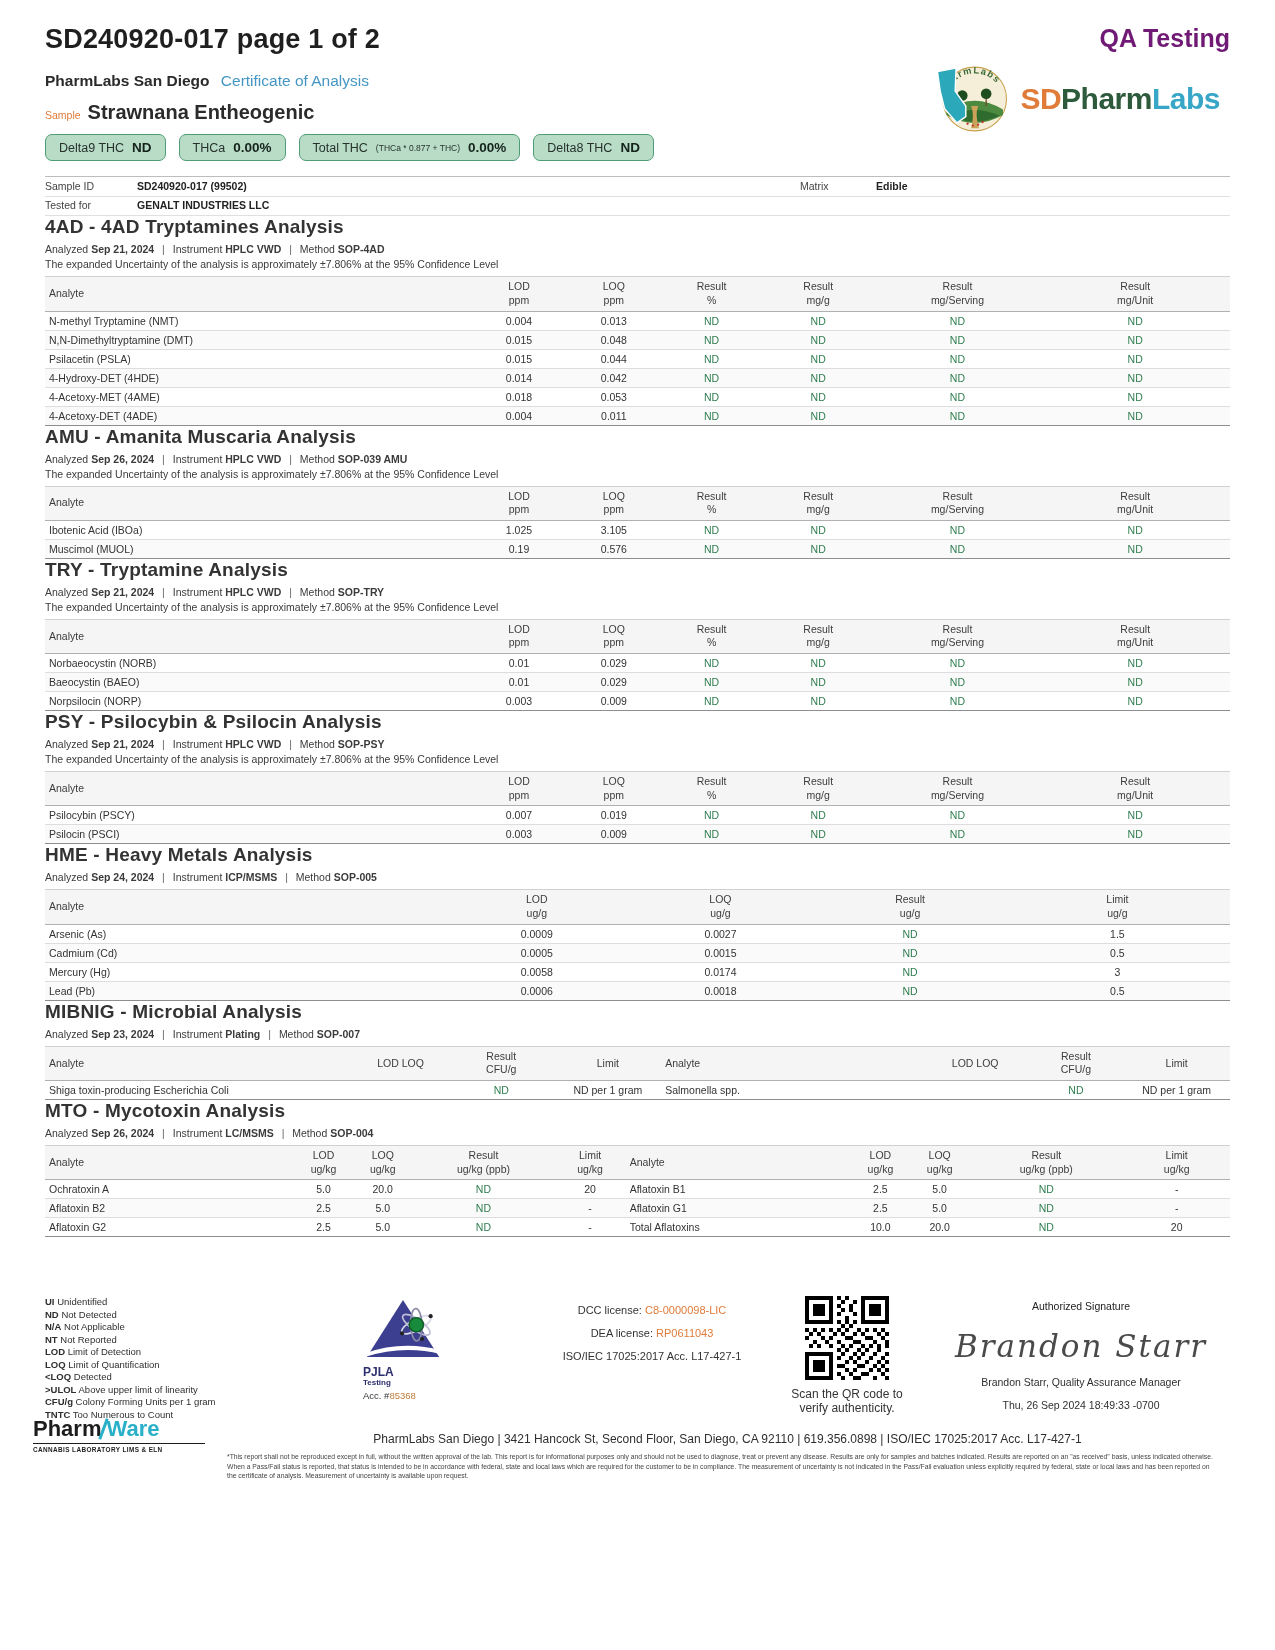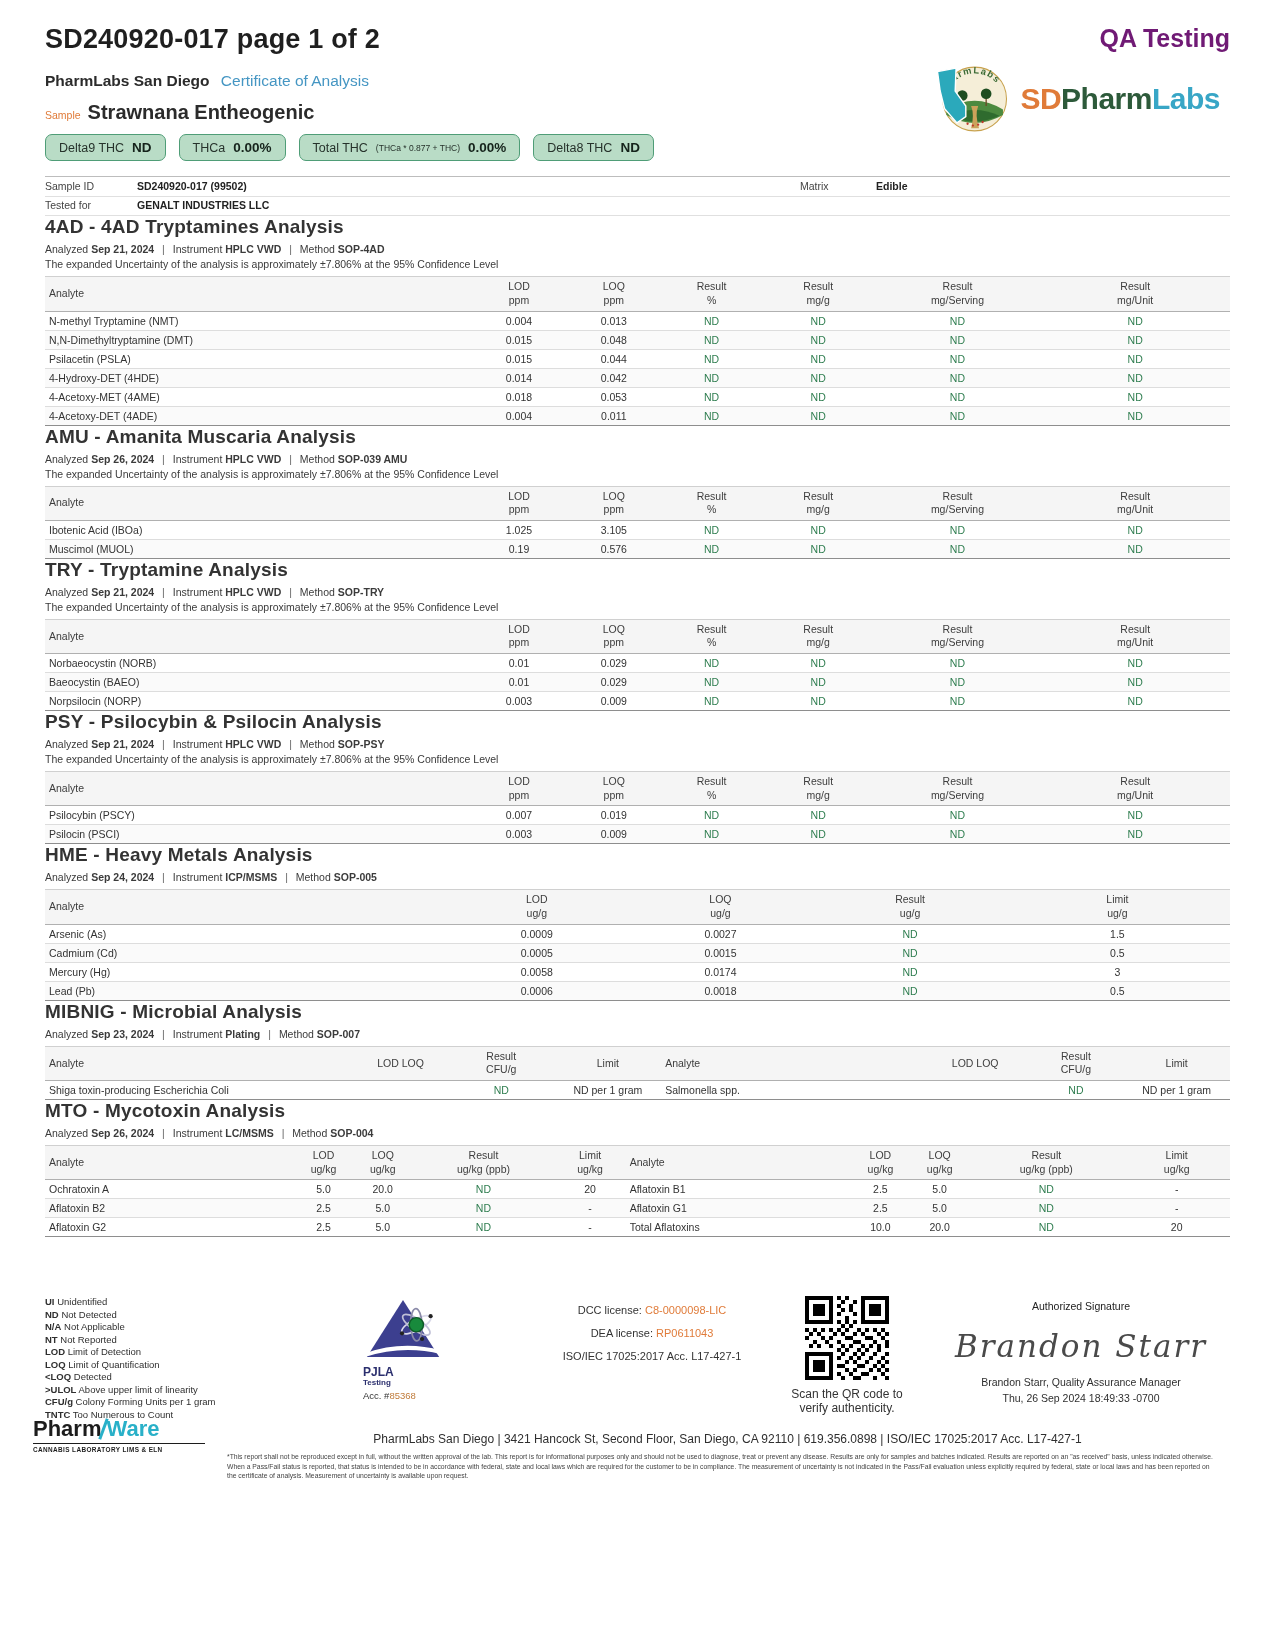--- a/index.html
+++ b/index.html
@@ -52,21 +52,21 @@
 .pjla-acc .num{color:#c07b3a}
 .licenses{position:absolute;left:462px;top:8px;width:290px;text-align:center;font-size:11px;color:#333}
 .licenses .lrow{margin-bottom:11px}
 .lic-val{color:#e07b39}
 .qrbox{position:absolute;left:732px;top:0;width:140px;text-align:center}
 .qr-cap{font-size:12px;margin-top:3px;color:#333}
 .sig{position:absolute;left:878px;top:4px;width:316px;text-align:center}
 .sig-head{font-size:10.5px;color:#222}
 .sig-script{font-family:"DejaVu Serif",serif;font-style:italic;font-size:31px;color:#4a4a4a;margin-top:16px;letter-spacing:2px}
 .sig-name{font-size:10.5px;margin-top:12px}
-.sig-date{font-size:10.5px;margin-top:4px}
+.sig-date{font-size:10.5px;margin-top:11px}
 .addr{position:absolute;left:180px;right:0;top:136px;text-align:center;font-size:12px;color:#2f2f2f}
 .pharmware{position:absolute;left:-12px;top:122px;width:172px}
 .pw-name{font-size:22px;font-weight:800;line-height:1}
 .pw-left{color:#1c1c1c}
 .pw-slash{display:inline-block;width:3px;height:22px;background:#29b0c8;transform:rotate(20deg);margin:0 1px -4px 1px}
 .pw-right{color:#29b0c8}
 .pw-tag{font-size:6.4px;font-weight:700;letter-spacing:.4px;color:#1c1c1c;border-top:1px solid #1c1c1c;margin-top:3px;padding-top:2px}
 .disc{position:absolute;left:182px;top:156px;right:12px;font-size:6.8px;line-height:1.4;color:#444}
 </style>
 </head>

